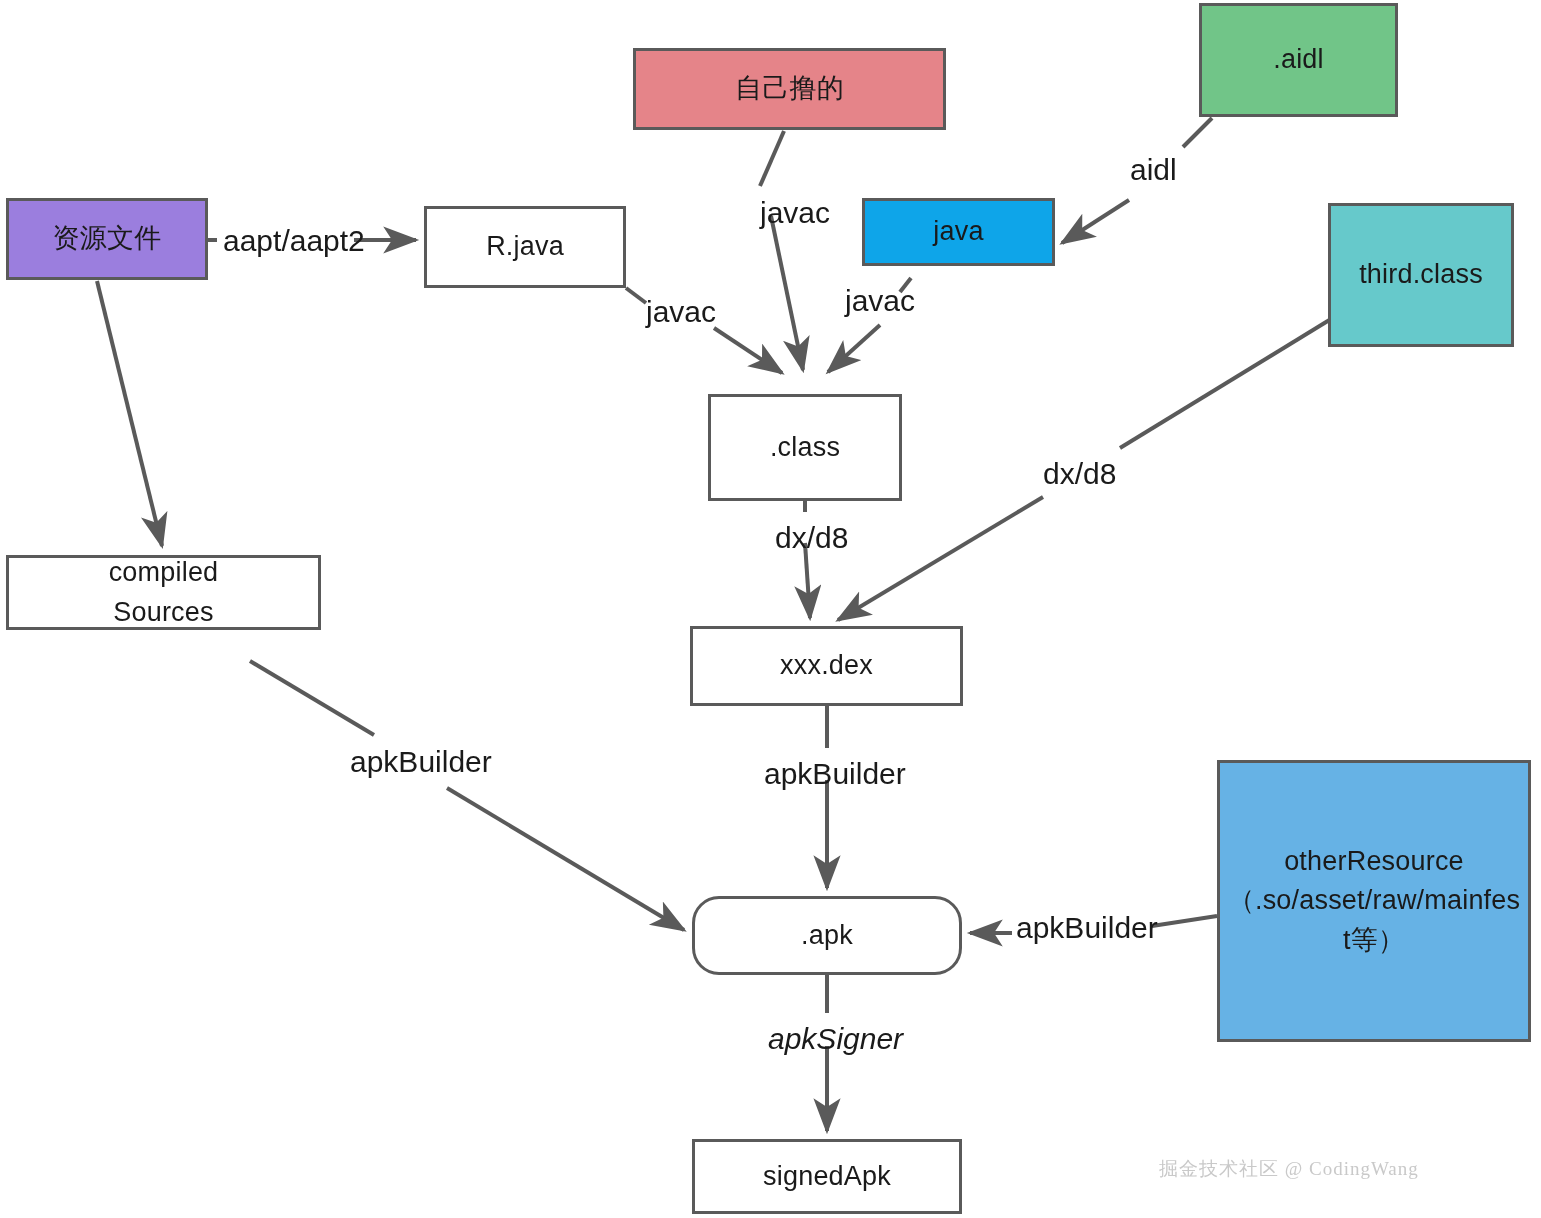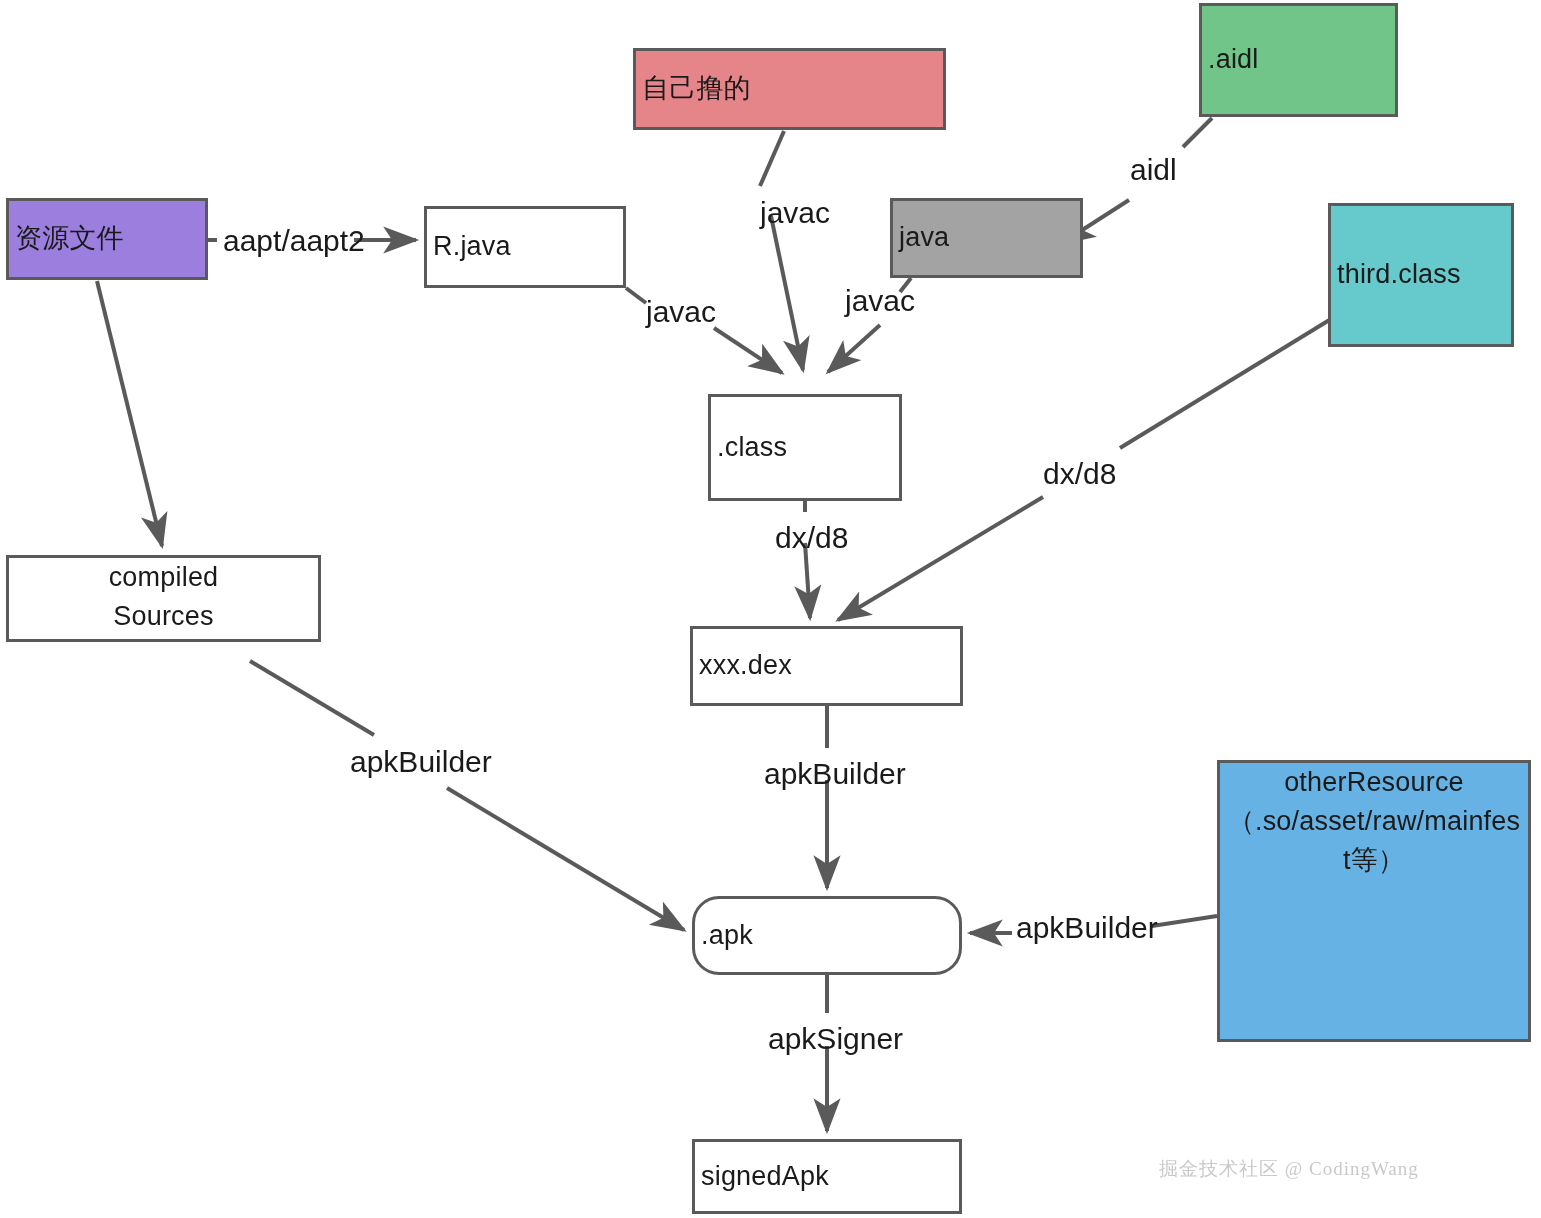--- a/index.html
+++ b/index.html
@@ -23,21 +23,21 @@
     height: 1218px;
     pointer-events: none;
   }
   .node {
     position: absolute;
     box-sizing: border-box;
     border: 3px solid #5a5a5a;
     background: #ffffff;
     display: flex;
     align-items: center;
-    justify-content: flex-start;
+    justify-content: center;
     text-align: center;
     color: #1a1a1a;
     font-size: 27px;
     line-height: 1.45;
     letter-spacing: 0.2px;
   }
   .node span { display: block; padding: 0 6px; }
   .node.multiline { flex-direction: column; }
   .edge-label {
     position: absolute;
@@ -136,33 +136,33 @@
   </div>
 
   <div class="node" style="left:1199px; top:3px; width:199px; height:114px; background:#71c588;">
     <span>.aidl</span>
   </div>
 
   <div class="node" style="left:424px; top:206px; width:202px; height:82px; background:#ffffff;">
     <span>R.java</span>
   </div>
 
-  <div class="node" style="left:862px; top:198px; width:193px; height:80px; background:#a3a3a3;margin-left:28px;">
+  <div class="node" style="left:862px; top:198px; width:193px; height:68px; background:#0ea5e9;">
     <span>java</span>
   </div>
 
   <div class="node" style="left:1328px; top:203px; width:186px; height:144px; background:#66c9cb;">
     <span>third.class</span>
   </div>
 
   <div class="node" style="left:708px; top:394px; width:194px; height:107px; background:#ffffff;">
     <span>.class</span>
   </div>
 
-  <div class="node multiline" style="left:6px; top:555px; width:315px; height:87px; background:#ffffff;">
+  <div class="node multiline" style="left:6px; top:555px; width:315px; height:75px; background:#ffffff;">
     <span>compiled</span>
     <span>Sources</span>
   </div>
 
   <div class="node multiline" style="left:1217px; top:760px; width:314px; height:282px; background:#66b2e5;">
     <span>otherResource</span>
     <span>（.so/asset/raw/mainfes</span>
     <span>t等）</span>
   </div>
 
@@ -181,17 +181,17 @@
   <div class="edge-label" style="left:223px; top:224px;">aapt/aapt2</div>
   <div class="edge-label" style="left:760px; top:196px;">javac</div>
   <div class="edge-label" style="left:1130px; top:153px;">aidl</div>
   <div class="edge-label" style="left:646px; top:295px;">javac</div>
   <div class="edge-label" style="left:845px; top:284px;">javac</div>
   <div class="edge-label" style="left:775px; top:521px;">dx/d8</div>
   <div class="edge-label" style="left:1043px; top:457px;">dx/d8</div>
   <div class="edge-label" style="left:764px; top:757px;">apkBuilder</div>
   <div class="edge-label" style="left:350px; top:745px;">apkBuilder</div>
   <div class="edge-label" style="left:1016px; top:911px;">apkBuilder</div>
-  <div class="edge-label" style="left:768px; top:1022px;">apkSigner</div>
+  <div class="edge-label" style="left:768px; top:1022px;font-style:italic;">apkSigner</div>
 
   <div class="watermark" style="left:1159px; top:1156px;">掘金技术社区 @ CodingWang</div>
 
 </div>
 
 </body></html>

